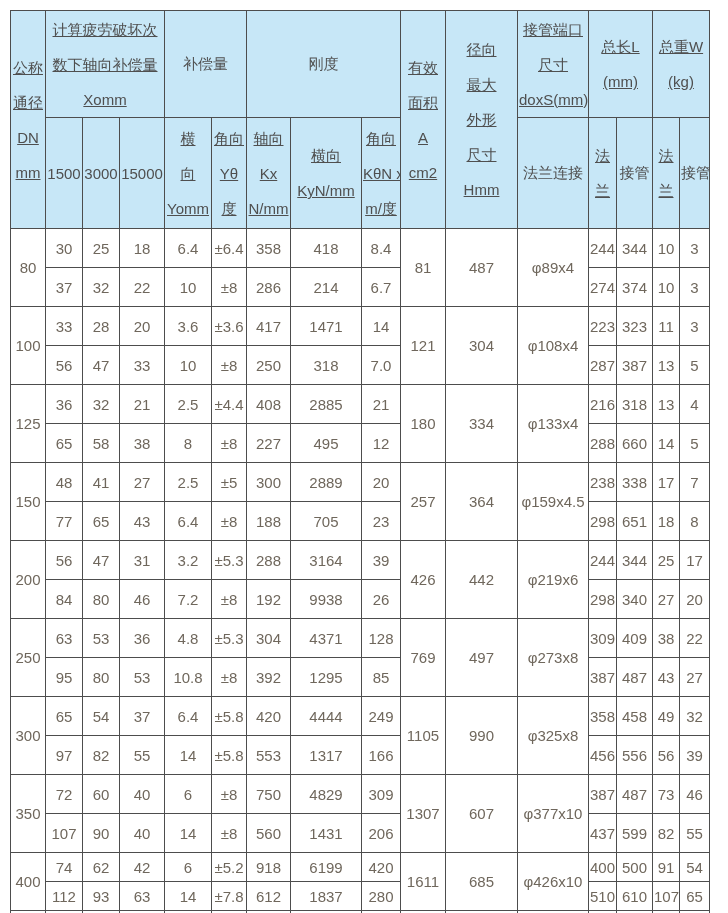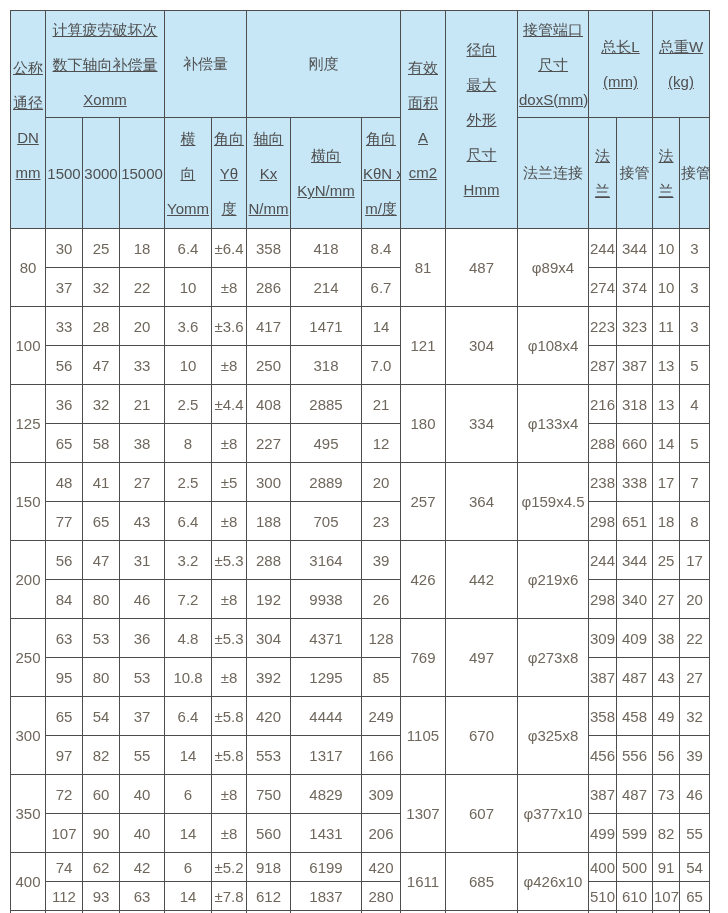--- a/index.html
+++ b/index.html
@@ -342,21 +342,21 @@
         <td rowspan="2">300</td>
         <td>65</td>
         <td>54</td>
         <td>37</td>
         <td>6.4</td>
         <td>±5.8</td>
         <td>420</td>
         <td>4444</td>
         <td>249</td>
         <td rowspan="2">1105</td>
-        <td rowspan="2">670</td>
+        <td rowspan="2">990</td>
         <td rowspan="2">φ325x8</td>
         <td>358</td>
         <td>458</td>
         <td>49</td>
         <td>32</td>
       </tr>
       <tr>
         <td>97</td>
         <td>82</td>
         <td>55</td>
@@ -390,21 +390,21 @@
       </tr>
       <tr>
         <td>107</td>
         <td>90</td>
         <td>40</td>
         <td>14</td>
         <td>±8</td>
         <td>560</td>
         <td>1431</td>
         <td>206</td>
-        <td>499</td>
+        <td>437</td>
         <td>599</td>
         <td>82</td>
         <td>55</td>
       </tr>
       <tr class="compact">
         <td rowspan="2">400</td>
         <td>74</td>
         <td>62</td>
         <td>42</td>
         <td>6</td>

